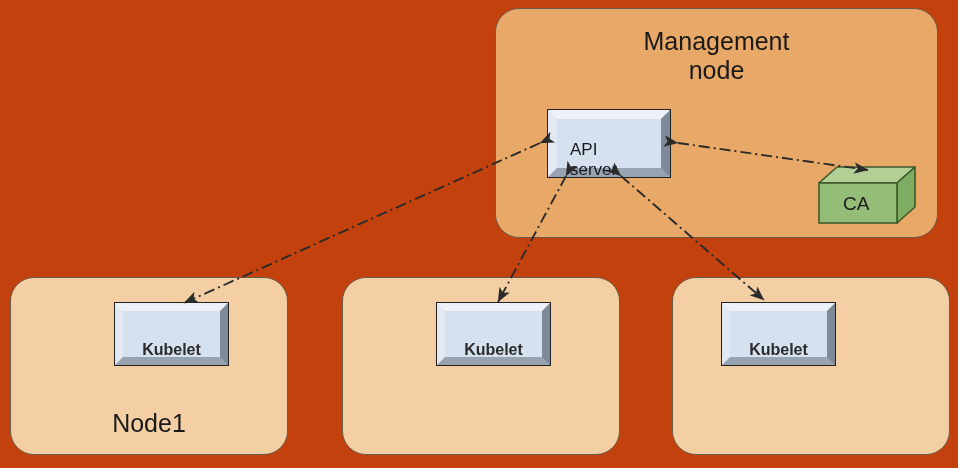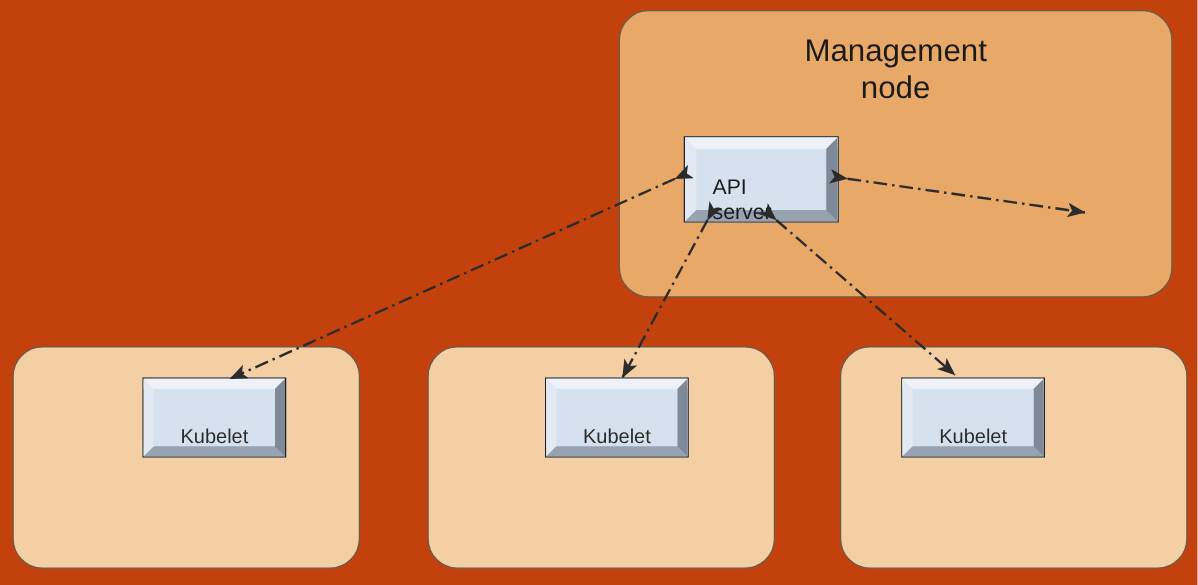--- a/index.html
+++ b/index.html
@@ -88,21 +88,21 @@
     align-items: flex-start;
     padding-left: 22px;
     font-size: 17px;
   }
 
   
   .bevel.kubelet .bevel-inner { border-width: 8px; }
   .bevel.kubelet .bevel-text {
     align-items: center;
     font-size: 16px;
-    font-weight: normal;
+    font-weight: bold;
     color: #2b2b2b;
     border-radius: 29px;
   }
 
   
   .cuboid {
     position: absolute;
   }
   .cuboid svg { display: block; overflow: visible; }
   .cuboid-label {
@@ -130,27 +130,39 @@
   <div class="region mgmt" style="left:495px; top:8px; width:443px; height:230px;">
     <div class="region-label">Management
 node</div>
 
     <div class="bevel api" style="left:51px; top:100px; width:124px; height:69px;">
       <div class="bevel-inner"></div>
       <div class="bevel-text">API
 server</div>
     </div>
 
+    <div class="cuboid" style="left:323px; top:158px; width:96px; height:58px;">
+      <svg width="96" height="58" viewBox="0 0 96 58">
+
+        <polygon points="0,16 18,0 96,0 78,16" fill="#b2cf96" stroke="#3f5a2c" stroke-width="1.6" stroke-linejoin="round"></polygon>
+
+        <polygon points="78,16 96,0 96,40 78,56" fill="#7fae62" stroke="#3f5a2c" stroke-width="1.6" stroke-linejoin="round"></polygon>
+
+        <rect x="0" y="16" width="78" height="40" fill="#94bd78" stroke="#3f5a2c" stroke-width="1.6"></rect>
+      </svg>
+      <div class="cuboid-label" style="left:24px; top:26px;">CA</div>
+    </div>
   </div>
 
   <div class="region worker" style="left:10px; top:277px; width:278px; height:178px;">
     <div class="bevel kubelet" style="left:103px; top:24px; width:115px; height:64px;">
       <div class="bevel-inner"></div>
       <div class="bevel-text">Kubelet</div>
     </div>
+    <div class="region-label">Node1</div>
   </div>
 
   <div class="region worker" style="left:342px; top:277px; width:278px; height:178px;">
     <div class="bevel kubelet" style="left:93px; top:24px; width:115px; height:64px;">
       <div class="bevel-inner"></div>
       <div class="bevel-text">Kubelet</div>
     </div>
   </div>
 
   <div class="region worker" style="left:672px; top:277px; width:278px; height:178px;">

